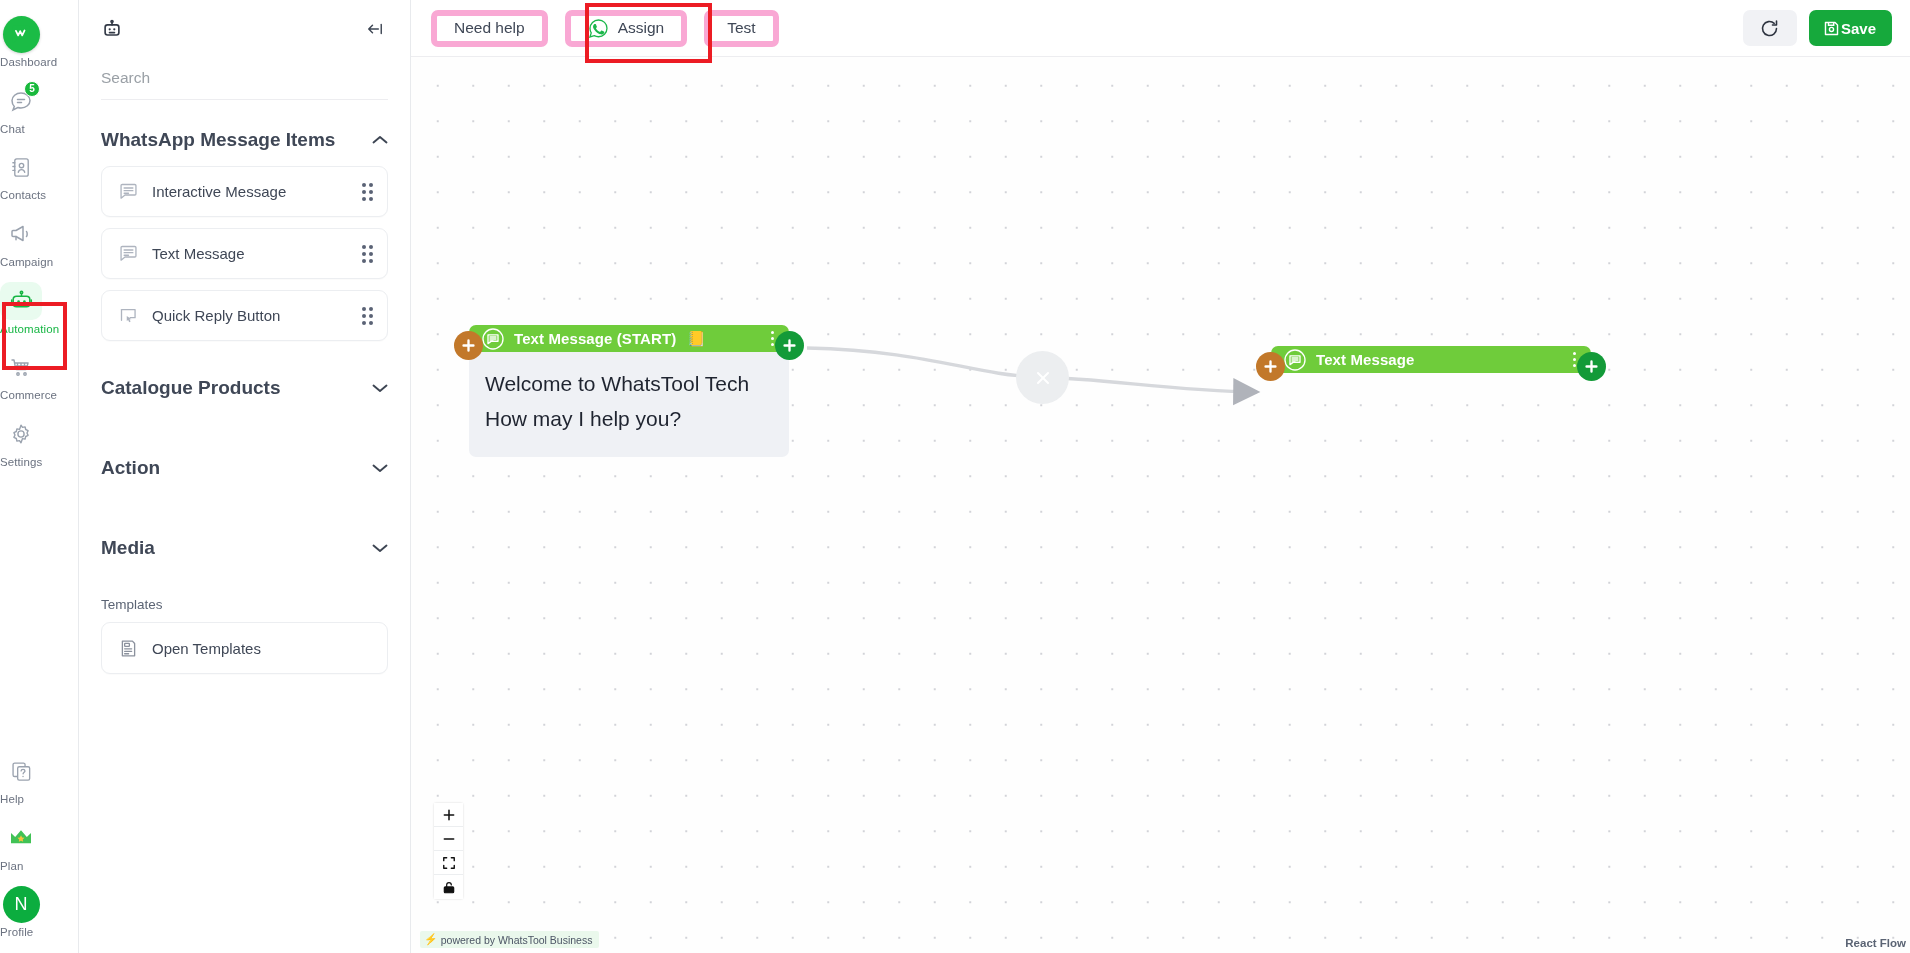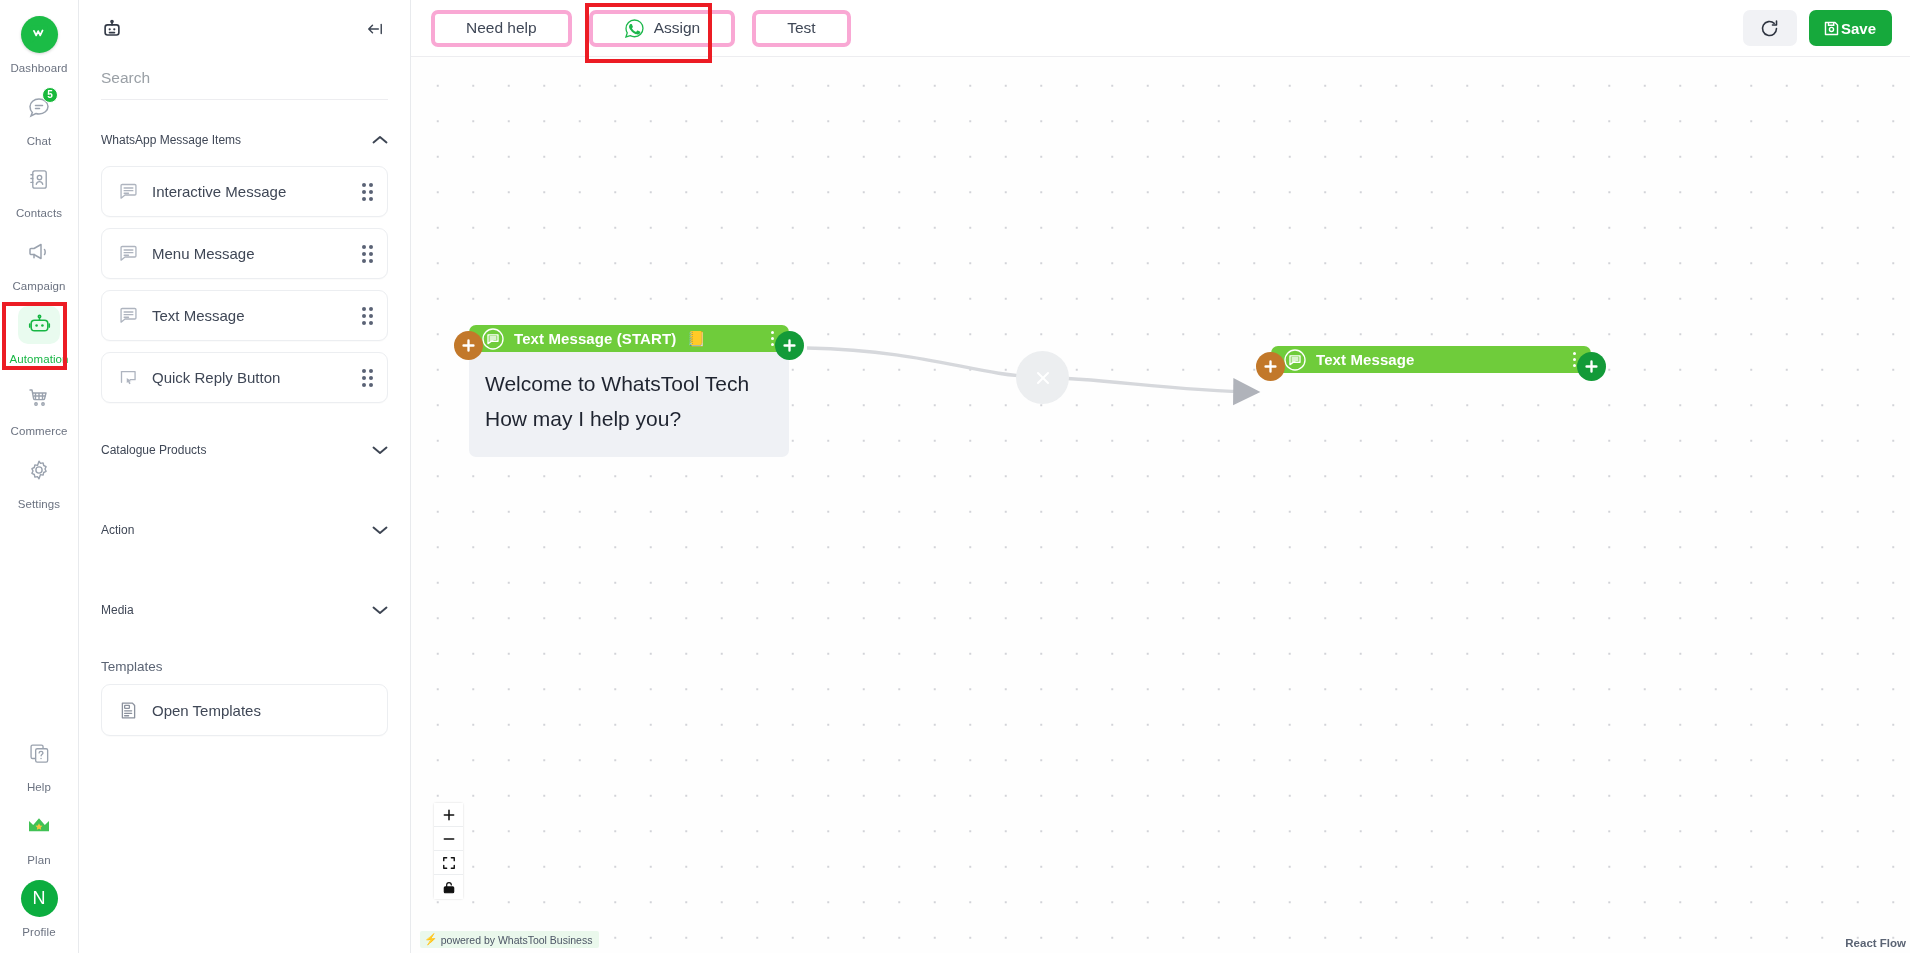--- a/index.html
+++ b/index.html
@@ -17,22 +17,22 @@
     background: #ffffff;
     border-right: 1px solid #e8eaed;
     display: flex; flex-direction: column; align-items: center;
     flex: 0 0 79px;
     position: relative;
   }
   .rail-top { padding-top: 8px; width: 100%; }
   .rail-bottom { margin-top: auto; width: 100%; padding-bottom: 8px; }
   .rail-item {
     width: 100%; padding: 7px 0 6px;
-    display: flex; flex-direction: column; align-items: center;
-    gap: 9px; cursor: pointer; position: relative;
+    display: flex; flex-direction: column; align-items: flex-start;
+    gap: 3px; cursor: pointer; position: relative;
   }
   .rail-icon {
     width: 42px; height: 38px; display: flex; align-items: center; justify-content: center;
     position: relative; border-radius: 10px;
   }
   .rail-icon svg { display: block; }
   .rail-label { font-size: 11.5px; color: #6b7280; letter-spacing: .1px; line-height: 1.1; }
   .rail-item.active .rail-icon { background: #e9fbef; }
   .rail-item.active .rail-label { color: #17b644; }
   .badge {
@@ -79,21 +79,21 @@
     color: #2f3542; font-family: "Liberation Sans", sans-serif;
   }
   .panel-search input::placeholder { color: #9aa0a6; }
   .panel-divider { height: 1px; background: #ededf0; margin: 0 22px; }
   .panel-body { padding: 0 22px; overflow: hidden; flex: 1; }
 
   .group-head {
     display: flex; align-items: center; justify-content: space-between;
     height: 52px; margin-top: 14px; cursor: pointer;
   }
-  .group-title { font-size: 12px; color: #3f4756; font-weight: 400; }
+  .group-title { font-size: 19px; color: #3f4756; font-weight: 700; }
   .chev { color: #4a5365; display: flex; }
 
   .item-card {
     height: 51px; border: 1px solid #eceef1; border-radius: 9px;
     display: flex; align-items: center; padding: 0 14px 0 16px;
     margin-bottom: 11px; background: #fff; cursor: grab;
     box-shadow: 0 1px 1px rgba(16,24,40,0.02);
   }
   .item-ic { width: 24px; display: flex; align-items: center; color: #aeb4bf; }
   .item-label { font-size: 15px; color: #3f4756; font-weight: 500; margin-left: 10px; flex: 1; }
@@ -104,22 +104,22 @@
   .tpl-title { font-size: 13.5px; color: #5b6474; margin: 16px 0 10px 0; }
 
   
   .main { flex: 1; position: relative; height: 953px; display: flex; flex-direction: column; }
   .topbar {
     height: 57px; background: #fff; border-bottom: 1px solid #ededf0;
     display: flex; align-items: center; padding: 0 18px 0 20px; flex: 0 0 57px;
     position: relative; z-index: 20;
   }
   .tab-btn {
-    height: 37px; border: 4px solid #f9a8d4; border-radius: 7px; background: #fff;
-    padding: 0 31px; display: flex; align-items: center; gap: 9px;
+    height: 37px; border: 6px solid #f9a8d4; border-radius: 7px; background: #fff;
+    padding: 0 17px; display: flex; align-items: center; gap: 9px;
     font-size: 15.5px; color: #3f4756; cursor: pointer; margin-right: 17px;
     font-family: "Liberation Sans", sans-serif;
   }
   .topbar-right { margin-left: auto; display: flex; align-items: center; gap: 12px; }
   .icon-btn {
     width: 54px; height: 36px; border-radius: 7px; background: #f1f2f5; border: none;
     display: flex; align-items: center; justify-content: center; cursor: pointer;
   }
   .save-btn {
     height: 36px; border-radius: 7px; background: #16a93c; border: none; color: #fff;
@@ -358,37 +358,20 @@
         <span class="grip">
             <i></i>
             <i></i>
             <i></i>
             <i></i>
             <i></i>
             <i></i>
           </span>
       </div>
 
-      <div class="item-card">
-        <span class="item-ic">
-          <svg width="21" height="21" viewBox="0 0 24 24" fill="none" stroke="#aeb4bf" stroke-width="1.5">
-            <path d="M3.5 5.2c0-.7.6-1.2 1.3-1.2h14.4c.7 0 1.3.5 1.3 1.2v9.6c0 .7-.6 1.2-1.3 1.2H8l-4.5 3.6V5.2z" stroke-linejoin="round"></path>
-            <path d="M7 8h10M7 11h10M7 14h5" stroke-linecap="round"></path>
-          </svg>
-        </span>
-        <span class="item-label">Menu Message</span>
-        <span class="grip">
-            <i></i>
-            <i></i>
-            <i></i>
-            <i></i>
-            <i></i>
-            <i></i>
-          </span>
-      </div>
 
       <div class="item-card">
         <span class="item-ic">
           <svg width="21" height="21" viewBox="0 0 24 24" fill="none" stroke="#aeb4bf" stroke-width="1.5">
             <path d="M3.5 5.2c0-.7.6-1.2 1.3-1.2h14.4c.7 0 1.3.5 1.3 1.2v9.6c0 .7-.6 1.2-1.3 1.2H8l-4.5 3.6V5.2z" stroke-linejoin="round"></path>
             <path d="M7 8h10M7 11h10M7 14h5" stroke-linecap="round"></path>
           </svg>
         </span>
         <span class="item-label">Text Message</span>
         <span class="grip">

